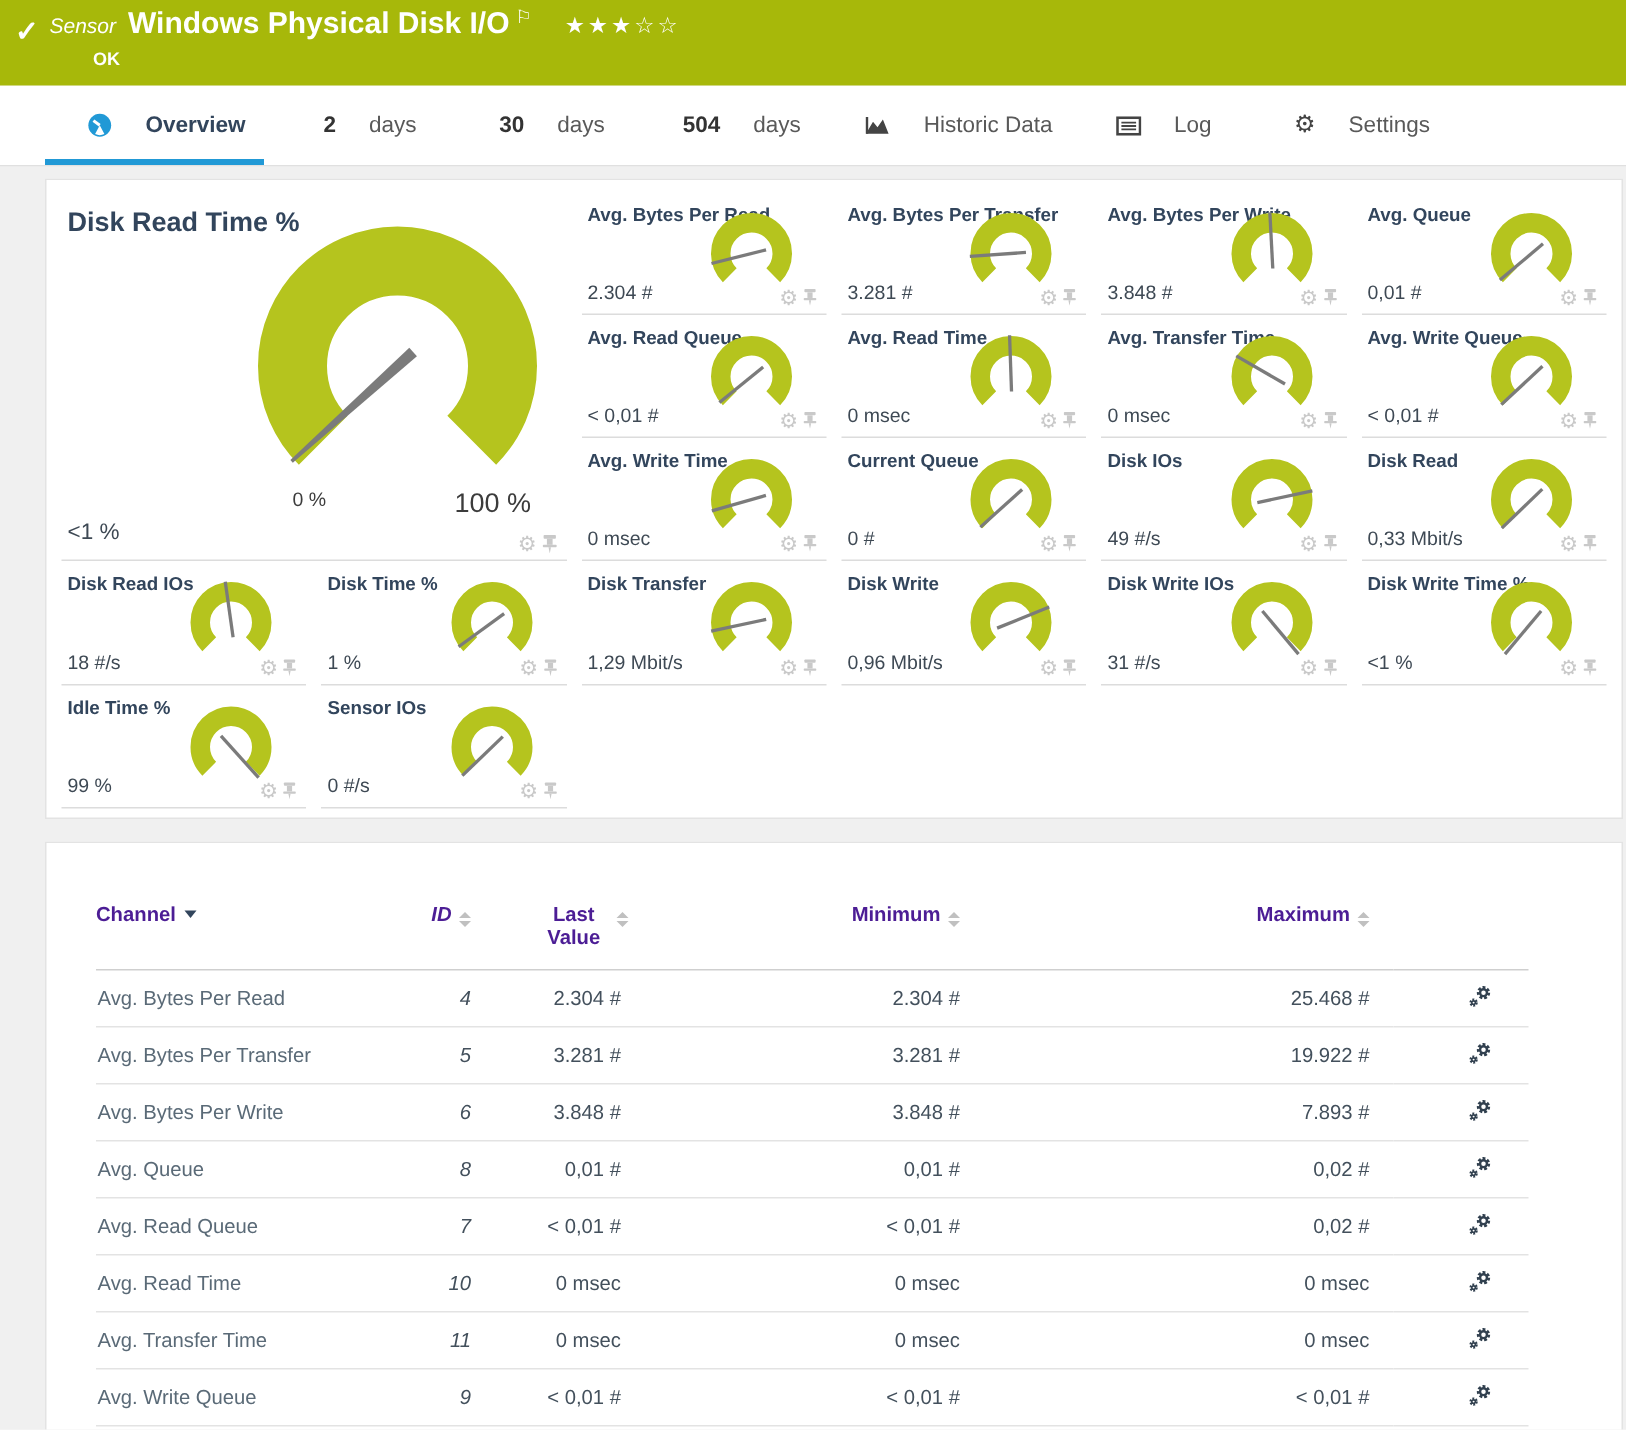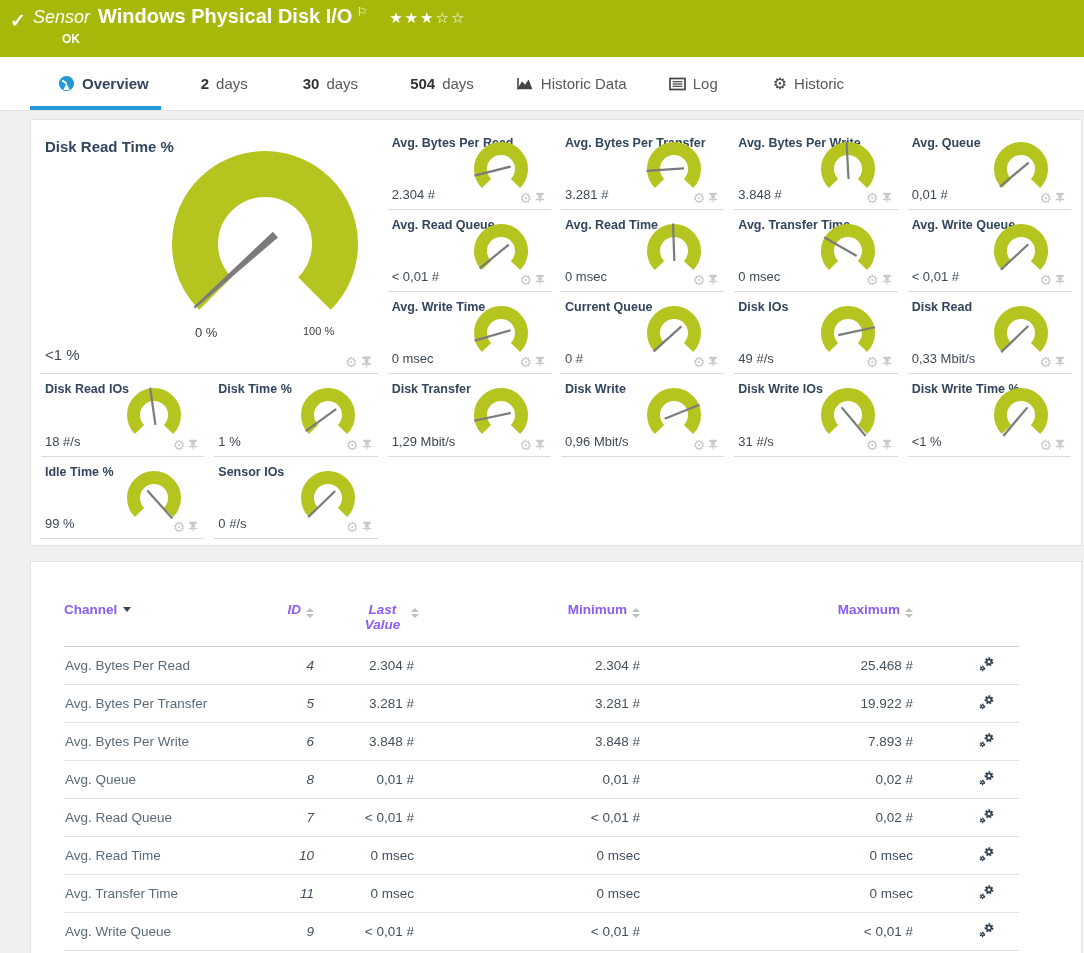--- a/index.html
+++ b/index.html
@@ -2,28 +2,28 @@
 <html><head>
 <meta charset="utf-8">
 <style>
   html,body{margin:0;padding:0;background:#f0f0f0;}
   body{width:1084px;height:953px;overflow:hidden;font-family:"Liberation Sans",sans-serif;
        -webkit-font-smoothing:antialiased;}
   
   .hdr{position:relative;height:57px;background:#a7b80a;color:#fff;}
   .hdr-check{position:absolute;left:10px;top:9px;font-size:19px;font-weight:bold;}
   .hdr-row{position:absolute;left:33px;top:5px;display:flex;align-items:baseline;white-space:nowrap;}
-  .hdr-sensor{font-style:italic;font-size:18px;margin-right:8px;}
+  .hdr-sensor{font-style:italic;font-size:14px;margin-right:8px;}
   .hdr-title{font-weight:bold;font-size:20px;}
   .hdr-flag{font-size:12px;margin-left:4px;transform:translateY(-7px);display:inline-block;}
   .hdr-stars{font-size:15px;letter-spacing:2px;margin-left:22px;}
   .hdr-status{position:absolute;left:62px;top:32px;font-size:12px;font-weight:bold;}
   
   .tabbar{display:flex;align-items:center;height:53px;background:#fff;border-bottom:1px solid #e0e0e0;}
-  .tab{position:relative;display:flex;align-items:center;gap:7px;height:100%;font-size:15px;
+  .tab{position:relative;display:flex;align-items:center;gap:22px;height:100%;font-size:15px;
        color:#595959;cursor:pointer;white-space:nowrap;justify-content:flex-end;}
   .tab .strong{font-weight:bold;color:#333;}
   .tab.active{font-weight:bold;color:#32455c;}
   .tab.active::after{content:'';position:absolute;left:-28px;right:-12px;bottom:0;height:4px;background:#2199d6;}
   .t1{margin-left:58px}.t2{margin-left:46px}.t3{margin-left:52px}.t4{margin-left:55px}
   .t5{margin-left:52px}.t6{margin-left:42px}.t7{margin-left:42px}.t8{margin-left:55px}
   .tabicon{display:inline-flex;align-items:center;}
   .gear-glyph{font-size:16px;color:#444;line-height:1;}
   
   .content{padding:8px 0 0 30px;}
@@ -35,36 +35,36 @@
   .gtitle{padding:8px 0 0 4px;font-size:12.5px;font-weight:bold;color:#32455c;}
   .gsvg{position:absolute;top:13px;right:18px;}
   .garc{fill:none;stroke:#b5c41e;stroke-width:13;}
   .gneedle{stroke:#7b7b7b;stroke-width:2.2;}
   .gvalue{position:absolute;left:4px;bottom:7px;font-size:13px;color:#3e4954;}
   .cell-icons{position:absolute;right:6px;bottom:4px;display:flex;align-items:center;gap:3px;}
   .cell-gear{font-size:14px;color:#c9c9c9;line-height:1;cursor:pointer;}
   .cell-pin{cursor:pointer;display:inline-flex;}
   
   .bigcell{grid-column:1/3;grid-row:1/4;position:relative;border-bottom:1px solid #dcdcdc;}
-  .bigtitle{padding:10px 0 0 4px;font-size:15px;font-weight:bold;color:#32455c;}
+  .bigtitle{padding:10px 0 0 4px;font-size:18px;font-weight:bold;color:#32455c;}
   .bigsvg{position:absolute;left:118px;top:16px;}
   .bigarc{fill:none;stroke:#b5c41e;stroke-width:46;}
   .bigneedle{fill:#7b7b7b;}
   .scale0{position:absolute;left:154px;top:197px;font-size:13px;color:#3c3c3c;}
-  .scale100{position:absolute;left:262px;top:197px;font-size:11px;color:#3c3c3c;}
+  .scale100{position:absolute;left:262px;top:197px;font-size:18px;color:#3c3c3c;}
   .bigvalue{position:absolute;left:4px;bottom:10px;font-size:15px;color:#3e4954;}
   
   .table-panel{margin-top:15px;height:500px;padding:34px 0 0 33px;}
   table{border-collapse:collapse;table-layout:fixed;width:955px;font-size:13.5px;}
   col.c-ch{width:200px}col.c-id{width:60px}col.c-last{width:130px}
   col.c-min{width:230px}col.c-max{width:245px}col.c-gear{width:90px}
-  th{font-weight:bold;color:#8b5cf6;vertical-align:top;padding:6px 0 14px 0;text-align:left;}
+  th{font-weight:bold;color:#4c1d95;vertical-align:top;padding:6px 0 14px 0;text-align:left;}
   th.num,td.num{text-align:right;}
   th.id,td.id{padding-right:10px;font-style:italic;}
-  th.lastv{text-align:center;font-style:italic;}
+  th.lastv{text-align:center;}
   td.lastv{padding-right:40px;}
   th.minv,td.minv{padding-right:44px;}
   th.maxv,td.maxv{padding-right:16px;}
   .wrapw{display:inline-block;width:46px;text-align:center;vertical-align:top;}
   thead tr{border-bottom:1px solid #cfcfcf;}
   tbody tr{height:38px;border-bottom:1px solid #e3e3e3;}
   td.ch{color:#5a6a77;}
   td.num{color:#43505c;}
   td.gearcol{text-align:center;padding-left:26px;}
   .row-gear{cursor:pointer;display:inline-flex;}
@@ -128,21 +128,21 @@
           <rect x="1" y="1.5" width="15" height="11" fill="none" stroke="#444" stroke-width="1.7"></rect>
           <line x1="3.6" y1="4.7" x2="13.4" y2="4.7" stroke="#444" stroke-width="1.2"></line>
           <line x1="3.6" y1="7" x2="13.4" y2="7" stroke="#444" stroke-width="1.2"></line>
           <line x1="3.6" y1="9.3" x2="13.4" y2="9.3" stroke="#444" stroke-width="1.2"></line>
         </svg>
     </span>
     <span>Log</span>
   </div>
   <div class="tab t8">
     <span class="tabicon gear-glyph">⚙</span>
-    <span>Historic</span>
+    <span>Settings</span>
   </div>
 </div>
 
 <div class="content">
 
   <div class="panel gauges-panel">
 
     <div class="bigcell">
       <div class="bigtitle">Disk Read Time %</div>
       <svg class="bigsvg" width="212" height="200" viewBox="0 0 212 200">

